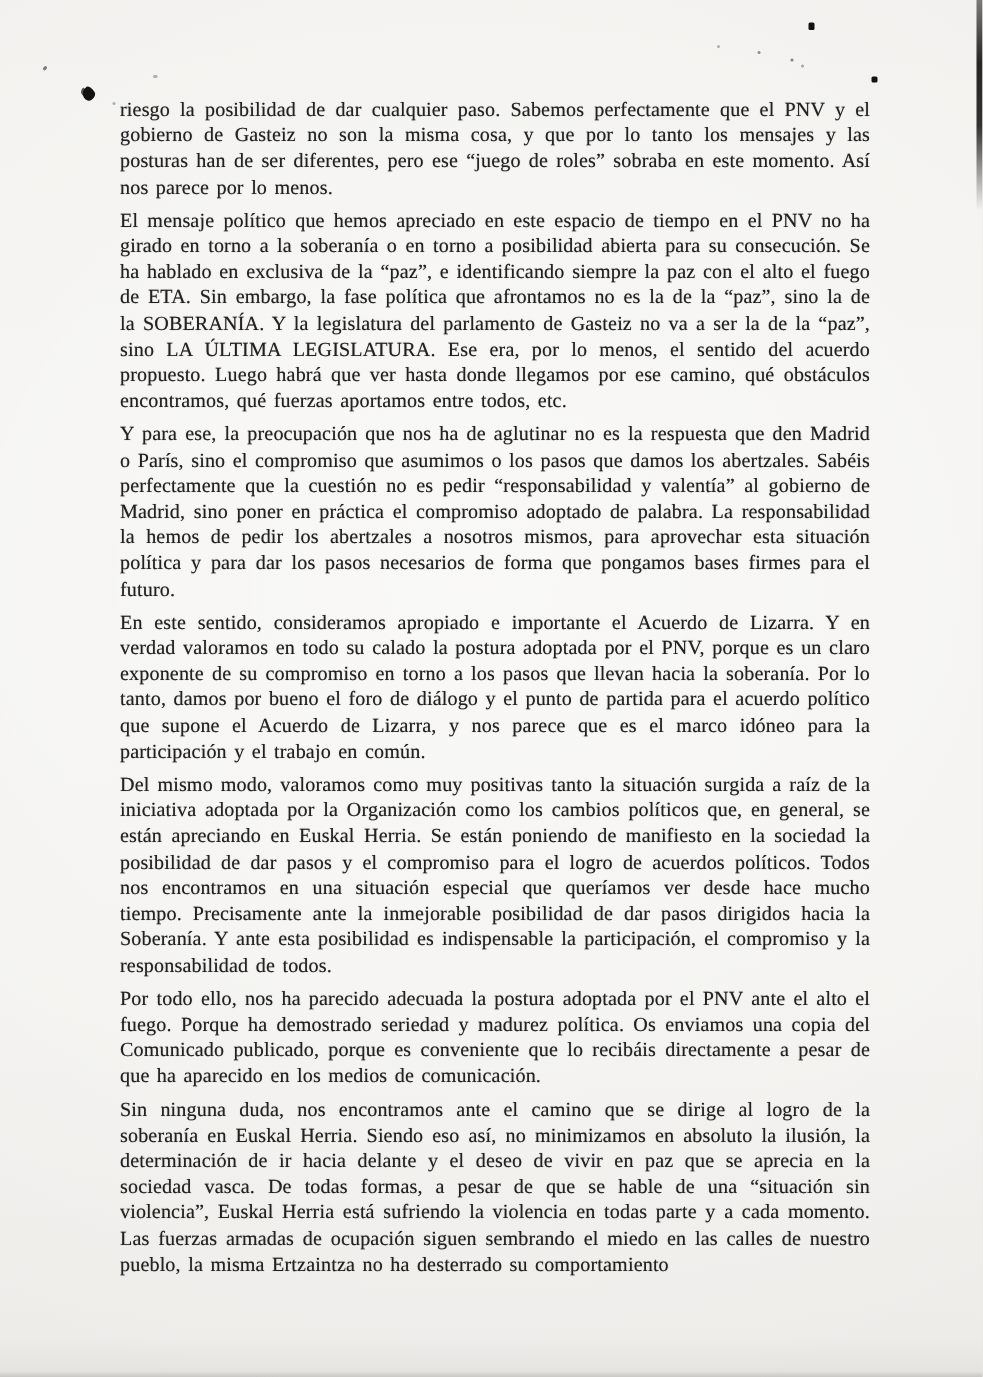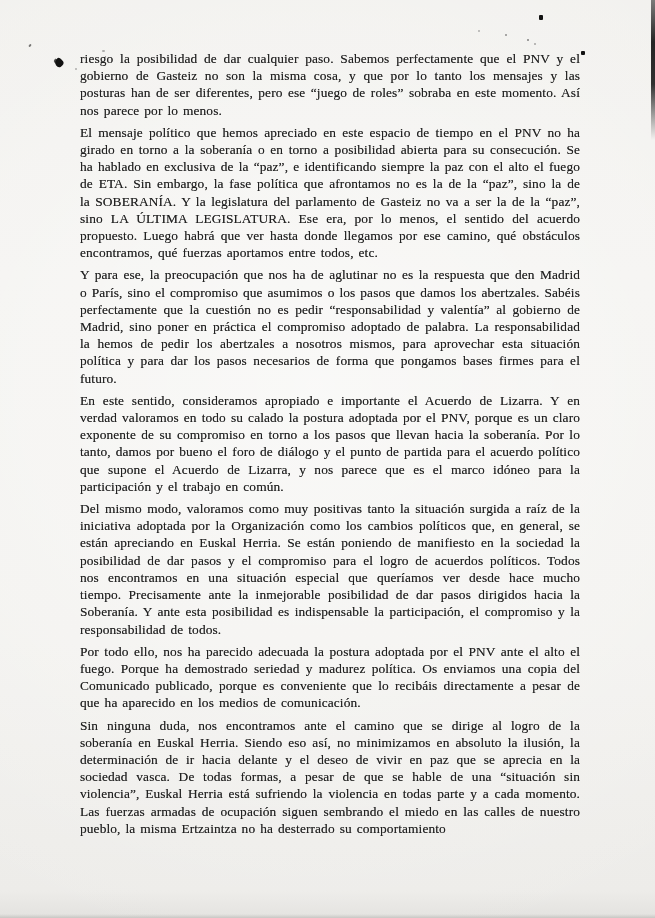--- a/index.html
+++ b/index.html
@@ -18,21 +18,21 @@
     width: 655px;
     height: 918px;
     background:
       radial-gradient(ellipse 140% 90% at 48% 42%, rgba(255,255,255,0.55) 0%, rgba(255,255,255,0) 70%),
       linear-gradient(180deg, #f1f0ed 0%, #f3f2ef 30%, #f2f1ee 70%, #edecE9 97%, #e3e2df 100%);
     overflow: hidden;
   }
   .letter-body {
     position: absolute;
     left: 80px;
-    top: 50px;
+    top: 64px;
     width: 500px;
     color: var(--ink, #222222);
     font-size: 13.4px;
     line-height: 17.2px;
     text-align: justify;
     letter-spacing: 0.1px;
     word-spacing: 1.5px;
     text-shadow: 0 0 0.6px rgba(30,30,30,0.55);
   }
   .letter-body p {

